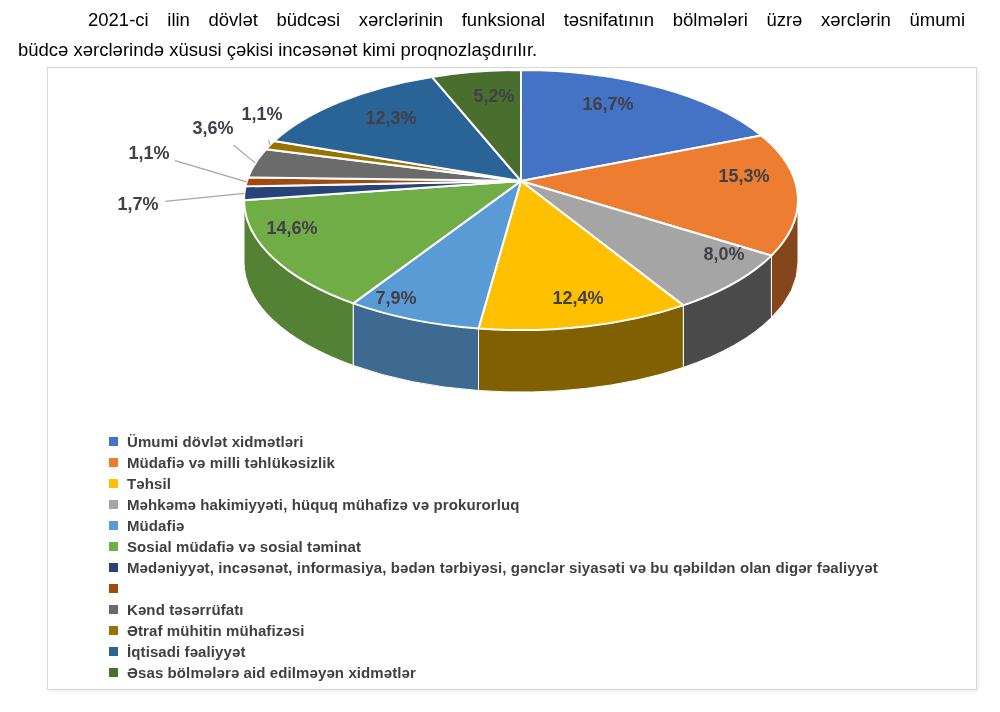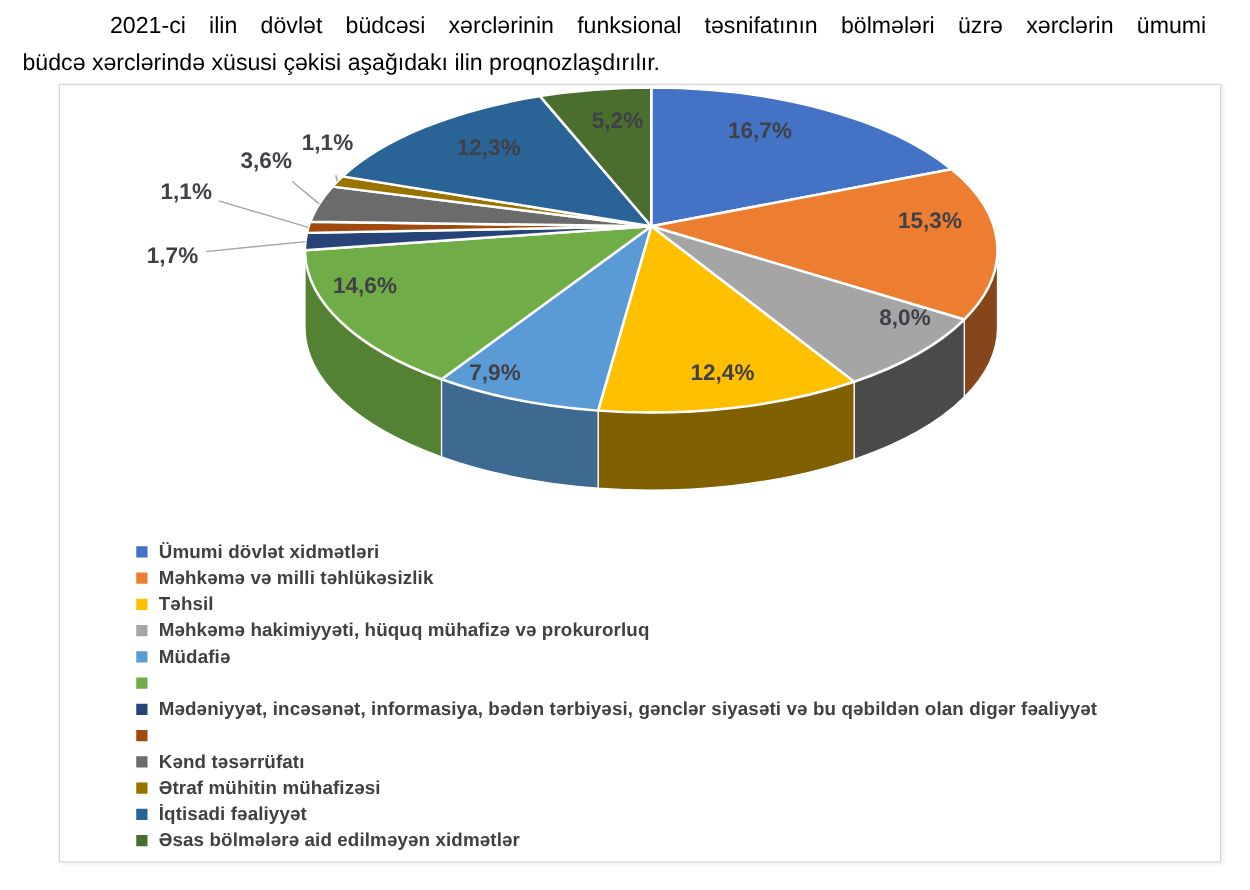--- a/index.html
+++ b/index.html
@@ -23,21 +23,21 @@
   .legend-item{display:flex;align-items:center;height:21px;}
   .swatch{width:9px;height:9px;margin-right:9px;flex:none;}
   .legend-label{font-size:15px;font-weight:700;color:#404040;white-space:nowrap;letter-spacing:0.1px;}
 </style>
 </head>
 <body>
 
 <div class="page">
   <p class="title">
     <span class="t-line t-line1">2021-ci ilin dövlət büdcəsi xərclərinin funksional təsnifatının bölmələri üzrə xərclərin ümumi</span>
-    <span class="t-line">büdcə xərclərində xüsusi çəkisi aşağıdakı ilin proqnozlaşdırılır.</span>
+    <span class="t-line">büdcə xərclərində xüsusi çəkisi incəsənət kimi proqnozlaşdırılır.</span>
   </p>
 
   <div class="chart-box">
     <svg id="pie-svg" width="930" height="623" viewBox="0 0 930 623">
         <path d="M 750 132 A 277 130 0 0 1 723.4 187.6 l 0 62 A 277 130 0 0 0 750 194 Z" fill="rgb(133,70,27)" stroke="#FFFFFF" stroke-width="1"></path>
         <path d="M 723.4 187.6 A 277 130 0 0 1 635.3 237.4 l 0 62 A 277 130 0 0 0 723.4 249.6 Z" fill="rgb(74,74,74)" stroke="#FFFFFF" stroke-width="1"></path>
         <path d="M 635.3 237.4 A 277 130 0 0 1 430.5 260.5 l 0 62 A 277 130 0 0 0 635.3 299.4 Z" fill="rgb(128,96,0)" stroke="#FFFFFF" stroke-width="1"></path>
         <path d="M 430.5 260.5 A 277 130 0 0 1 305.2 235.4 l 0 62 A 277 130 0 0 0 430.5 322.5 Z" fill="rgb(62,105,145)" stroke="#FFFFFF" stroke-width="1"></path>
         <path d="M 305.2 235.4 A 277 130 0 0 1 196 132.2 l 0 62 A 277 130 0 0 0 305.2 297.4 Z" fill="rgb(84,130,53)" stroke="#FFFFFF" stroke-width="1"></path>
         <path d="M 473 113 L 473 2 A 277 130 0 0 1 713.3 67.4 Z" fill="#4472C4" stroke="#FFFFFF" stroke-width="2" stroke-linejoin="round"></path>
@@ -69,36 +69,37 @@
         <text x="343" y="50" text-anchor="middle" dominant-baseline="central" fill="#404048" font-size="18" font-weight="700" font-family="&quot;Liberation Sans&quot;, sans-serif">12,3%</text>
         <text x="446" y="28" text-anchor="middle" dominant-baseline="central" fill="#404048" font-size="18" font-weight="700" font-family="&quot;Liberation Sans&quot;, sans-serif">5,2%</text>
       </svg>
     <div class="legend" id="legend">
         <div class="legend-item">
           <span class="swatch" style="background: rgb(68, 114, 196);"></span>
           <span class="legend-label">Ümumi dövlət xidmətləri</span>
         </div>
         <div class="legend-item">
           <span class="swatch" style="background: rgb(237, 125, 49);"></span>
-          <span class="legend-label">Məhkəmə və milli təhlükəsizlik</span>
+          <span class="legend-label">Müdafiə və milli təhlükəsizlik</span>
         </div>
         <div class="legend-item">
           <span class="swatch" style="background: rgb(255, 192, 0);"></span>
           <span class="legend-label">Təhsil</span>
         </div>
         <div class="legend-item">
           <span class="swatch" style="background: rgb(165, 165, 165);"></span>
           <span class="legend-label">Məhkəmə hakimiyyəti, hüquq mühafizə və prokurorluq</span>
         </div>
         <div class="legend-item">
           <span class="swatch" style="background: rgb(91, 155, 213);"></span>
           <span class="legend-label">Müdafiə</span>
         </div>
         <div class="legend-item">
           <span class="swatch" style="background: rgb(112, 173, 71);"></span>
+          <span class="legend-label">Sosial müdafiə və sosial təminat</span>
         </div>
         <div class="legend-item">
           <span class="swatch" style="background: rgb(38, 68, 120);"></span>
           <span class="legend-label">Mədəniyyət, incəsənət, informasiya, bədən tərbiyəsi, gənclər siyasəti və bu qəbildən olan digər fəaliyyət</span>
         </div>
         <div class="legend-item">
           <span class="swatch" style="background: rgb(160, 74, 16);"></span>
         </div>
         <div class="legend-item">
           <span class="swatch" style="background: rgb(107, 107, 107);"></span>

